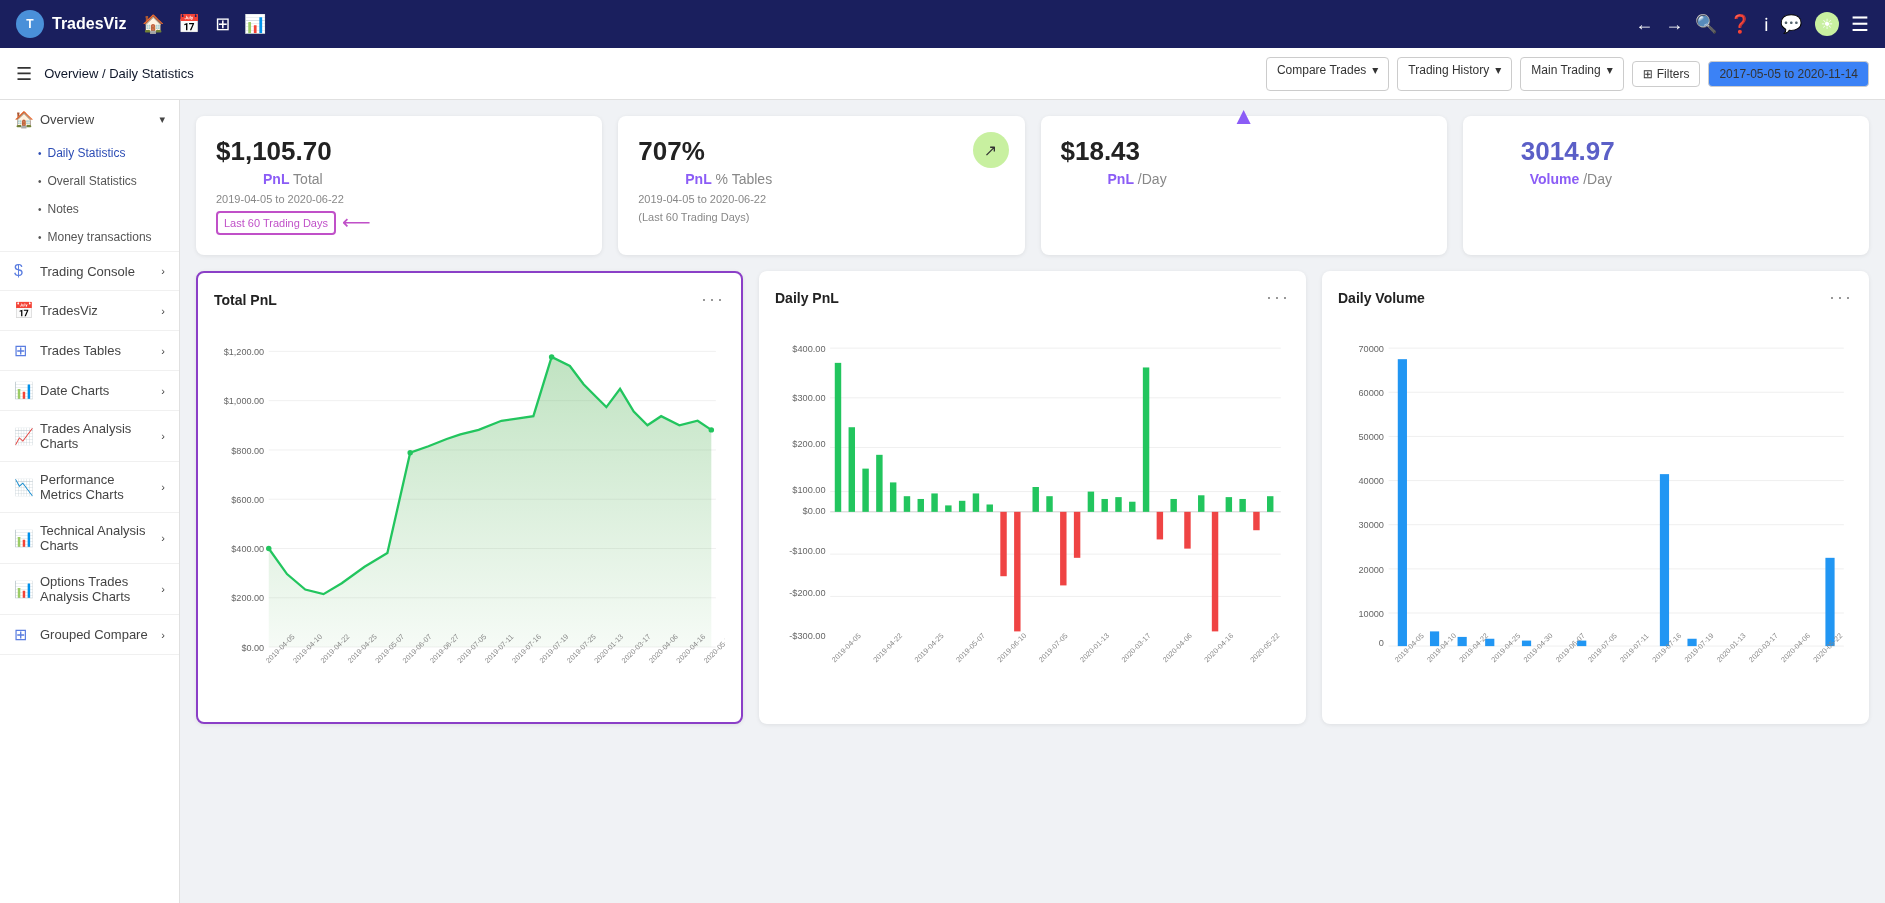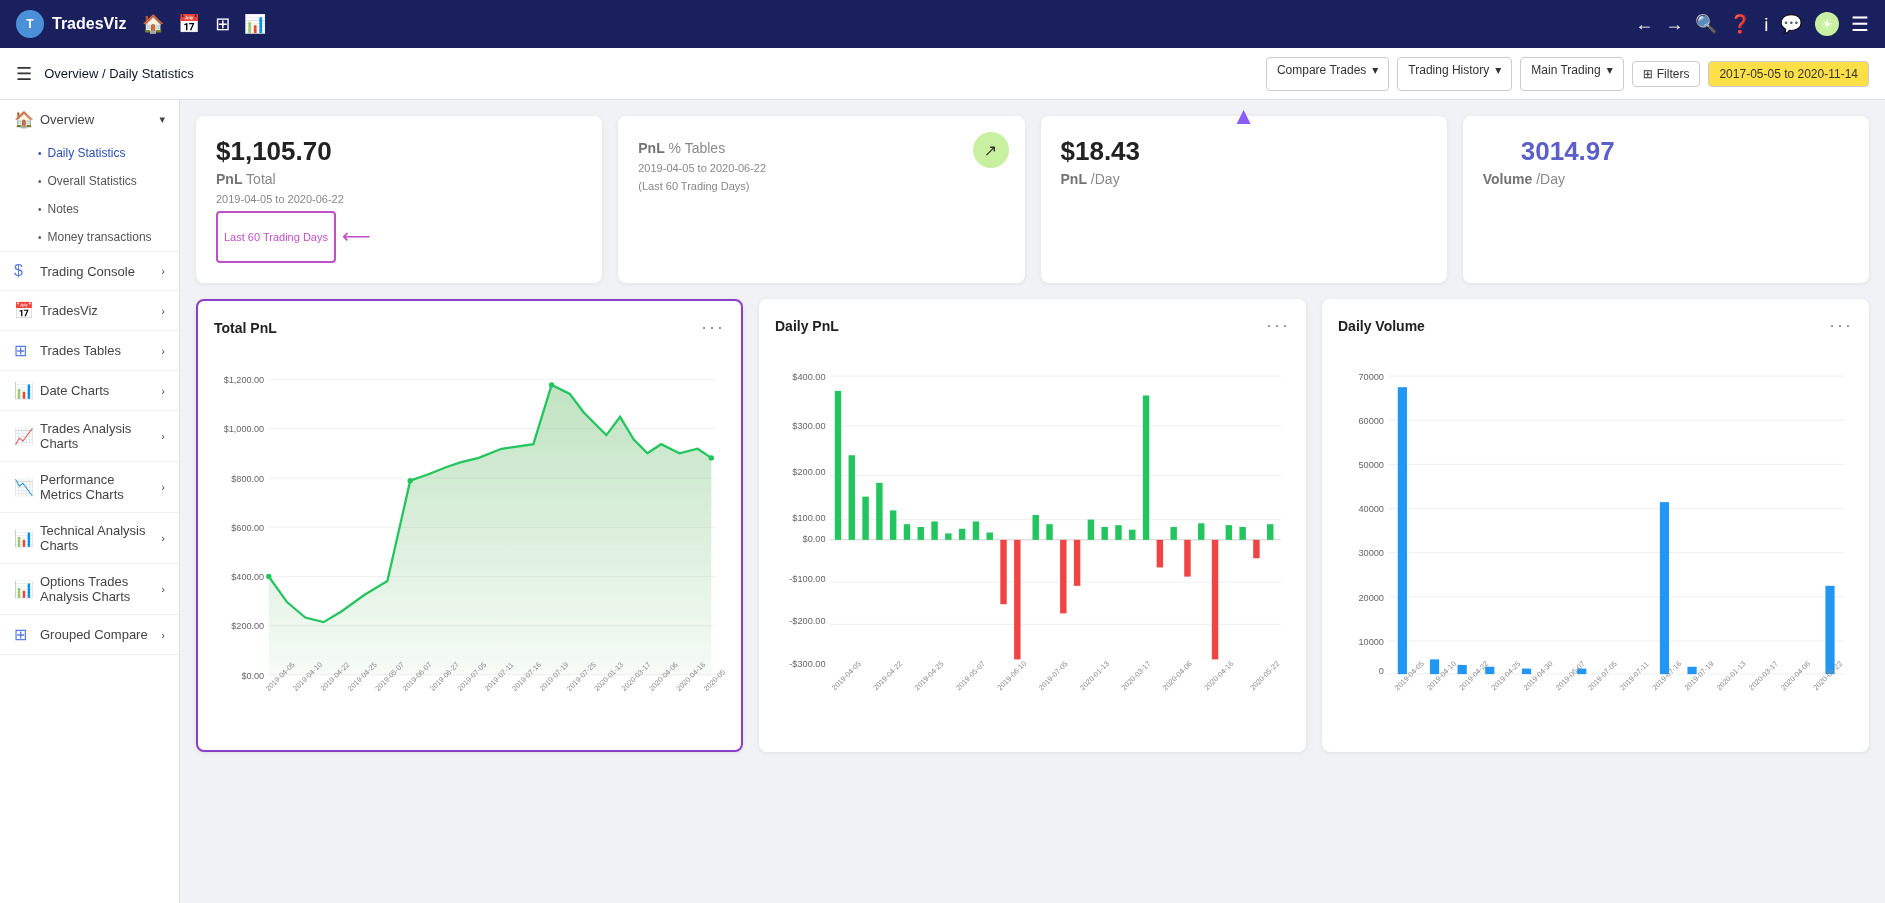--- a/index.html
+++ b/index.html
@@ -54,21 +54,21 @@
       cursor: pointer;
       display: flex;
       align-items: center;
       gap: 4px;
     }
     .date-range {
       border: 1px solid #ccc;
       border-radius: 4px;
       padding: 5px 10px;
       font-size: 12px;
-      background: #fde047;
+      background: #3b82f6;
     }
 
     
     .layout { display: flex; height: calc(100vh - 100px); }
 
     
     .sidebar {
       width: 180px;
       background: white;
       border-right: 1px solid #e0e0e0;
@@ -117,27 +117,27 @@
     }
     .stat-card {
       background: white;
       border-radius: 8px;
       padding: 20px;
       box-shadow: 0 1px 4px rgba(0,0,0,0.08);
       position: relative;
     }
     .stat-card .value { font-size: 26px; font-weight: 700; color: #222; }
     .stat-card .label { font-size: 14px; margin-top: 4px; }
-    .stat-card .label .pnl { color: #737373; font-weight: 600; }
+    .stat-card .label .pnl { color: #8b5cf6; font-weight: 600; margin-left: 47px; }
     .stat-card .label .sub { color: #888; }
     .stat-card .date-range-text { font-size: 11px; color: #888; margin-top: 6px; }
     .stat-card .highlight-box {
       border: 2px solid #c050c8;
       border-radius: 4px;
-      padding: 18px 6px;
+      padding: 4px 6px;
       color: #c050c8;
       font-size: 11px;
       display: inline-block;
       margin-top: 2px;
     }
     .stat-card .trend-icon {
       position: absolute;
       top: 16px;
       right: 16px;
       width: 36px;
@@ -341,20 +341,21 @@
         </div>
         <div class="date-range-text">2019-04-05 to 2020-06-22</div>
         <div class="arrow-annotation">
           <div class="highlight-box">Last 60 Trading Days</div>
           <span class="arrow-right">⟵</span>
         </div>
       </div>
 
       <div class="stat-card">
         <div class="trend-icon">↗</div>
+        <div class="value">707%</div>
         <div class="label">
           <span class="pnl">PnL</span>
           <span class="sub"> % Tables</span>
         </div>
         <div class="date-range-text">2019-04-05 to 2020-06-22</div>
         <div class="date-range-text">(Last 60 Trading Days)</div>
       </div>
 
       <div class="stat-card" style="position:relative; overflow:visible;">
         <div style="position:absolute;top:-14px;left:50%;transform:translateX(-50%);font-size:24px;color:#8b5cf6;">▲</div>

